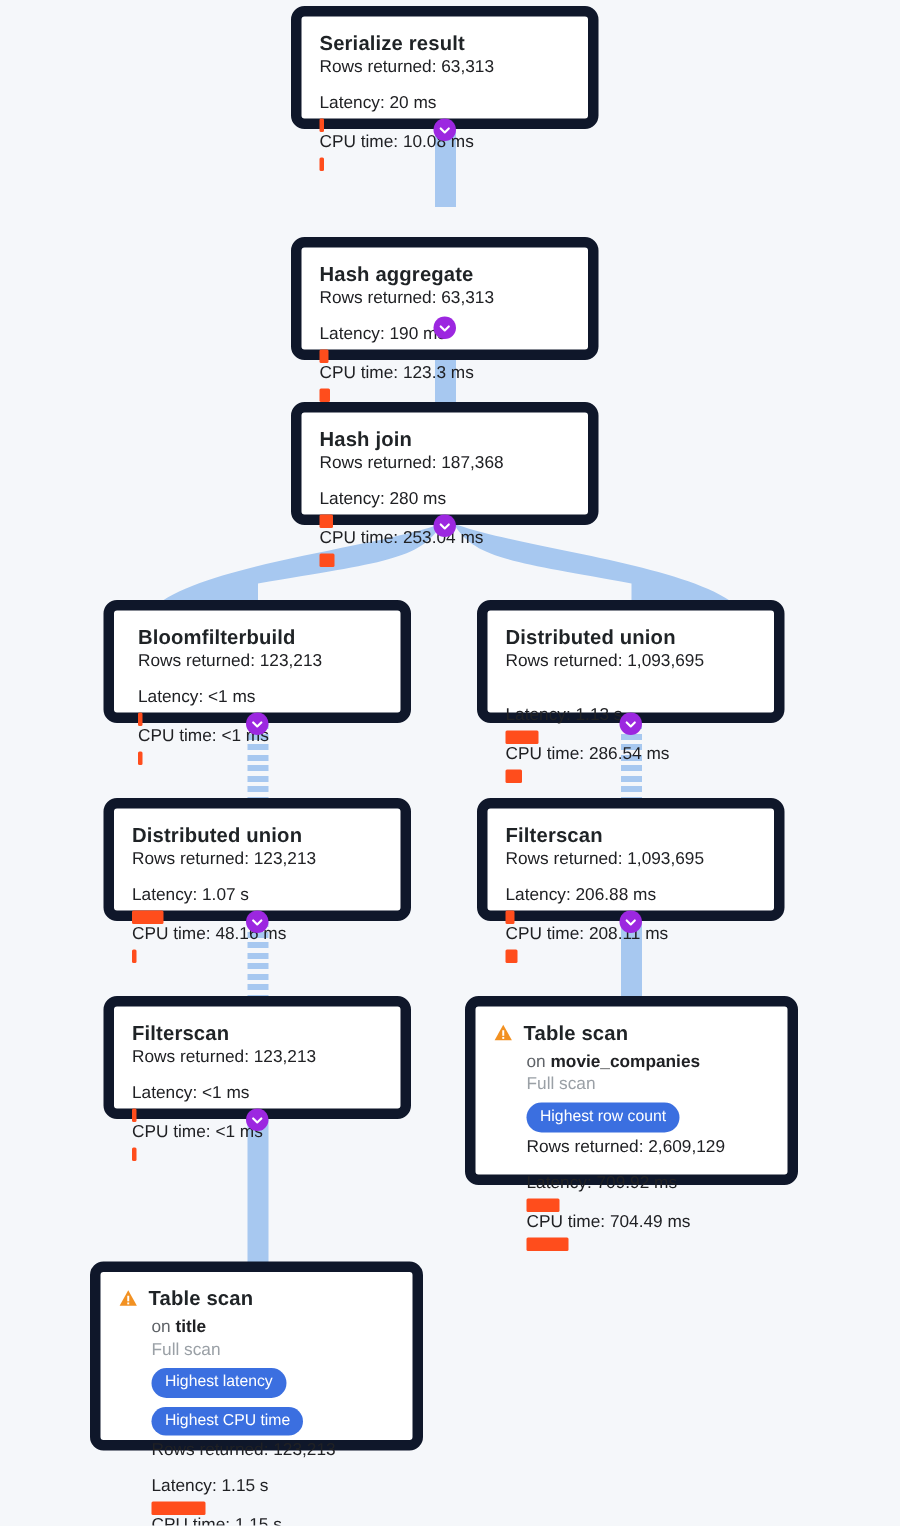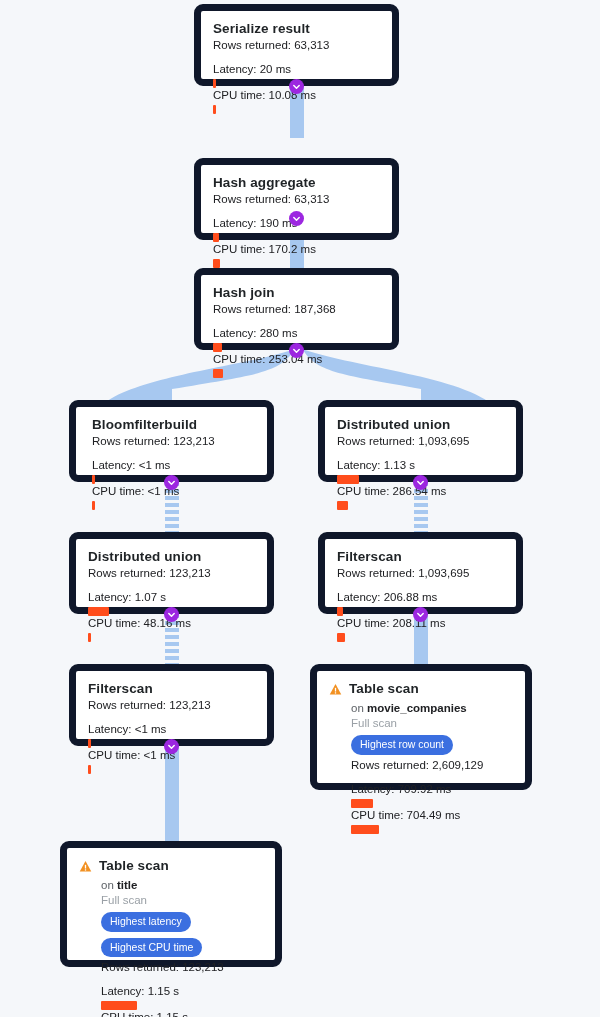--- a/index.html
+++ b/index.html
@@ -195,21 +195,21 @@
     <div class="node-head">
       <div class="node-title">Hash aggregate</div>
     </div>
     <div class="rows">Rows returned: 63,313</div>
     <div class="metrics">
       <div class="metric" style="width:96px;">
         <div class="metric-label">Latency: 190 ms</div>
         <div class="metric-bar" style="width:6px;"></div>
       </div>
       <div class="metric">
-        <div class="metric-label">CPU time: 170.2 ms</div>
+        <div class="metric-label">CPU time: 123.3 ms</div>
         <div class="metric-bar" style="width:7px;"></div>
       </div>
     </div>
   </div>
 
   <div class="node" style="left:194px; top:268px; width:205px; height:82px;">
     <div class="node-head">
       <div class="node-title">Hash join</div>
     </div>
     <div class="rows">Rows returned: 187,368</div>
@@ -241,21 +241,21 @@
       </div>
     </div>
   </div>
 
   <div class="node" style="left:318px; top:400px; width:205px; height:82px;">
     <div class="node-head">
       <div class="node-title">Distributed union</div>
     </div>
     <div class="rows">Rows returned: 1,093,695</div>
     <div class="metrics">
-      <div class="metric" style="width:89px;">
+      <div class="metric" style="width:89px;margin-top:12px;">
         <div class="metric-label">Latency: 1.13 s</div>
         <div class="metric-bar" style="width:22px;"></div>
       </div>
       <div class="metric">
         <div class="metric-label">CPU time: 286.54 ms</div>
         <div class="metric-bar" style="width:11px;"></div>
       </div>
     </div>
   </div>
 

